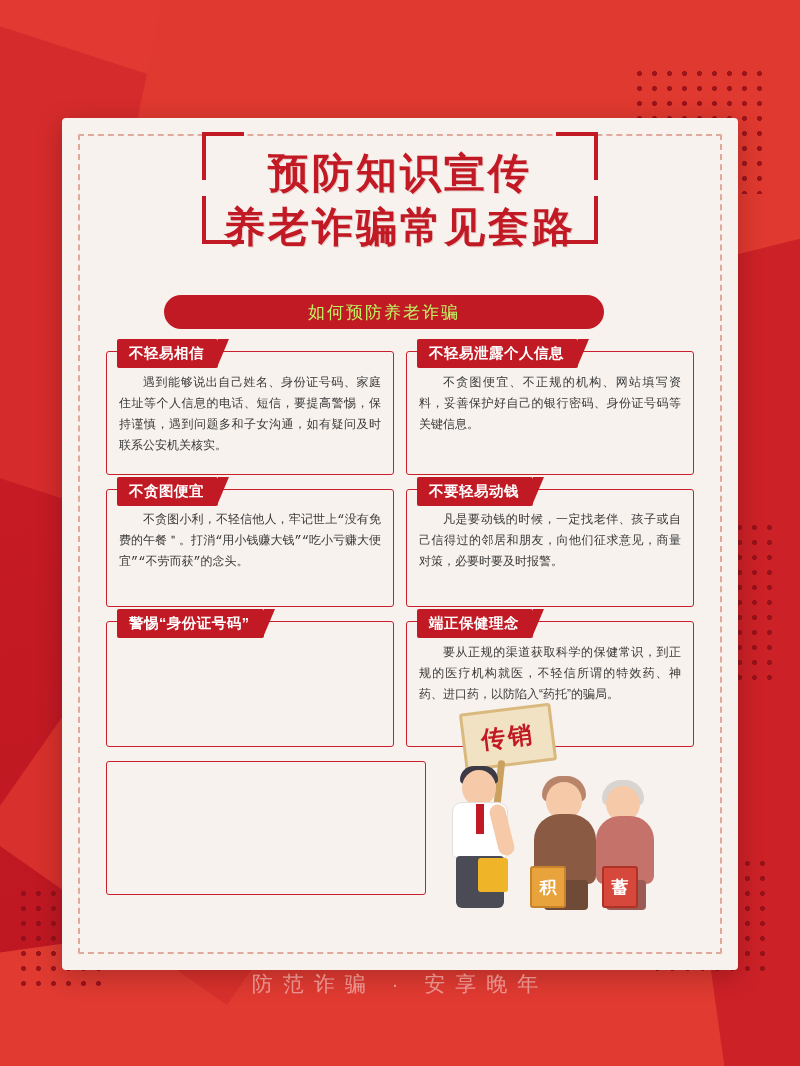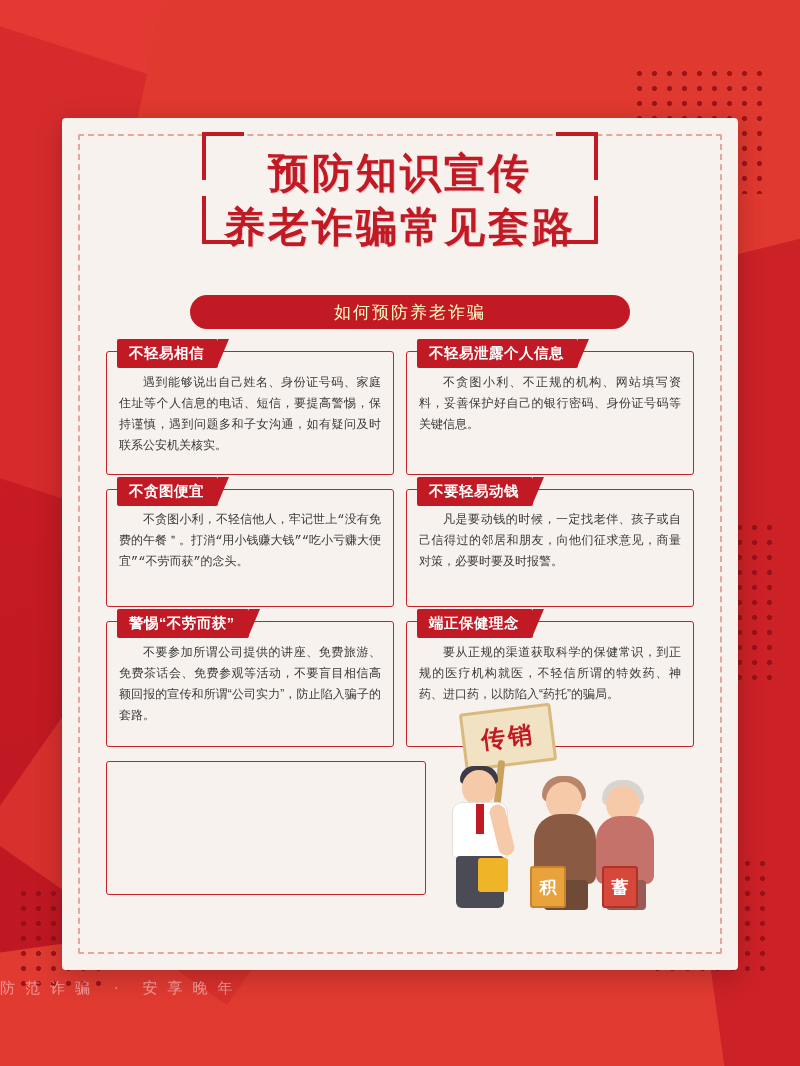--- a/index.html
+++ b/index.html
@@ -114,25 +114,25 @@
   .tf-r-v { right: 0; top: 0; width: 4px; height: 48px; }
   .tf-r-h { right: 0; top: 0; width: 42px; height: 4px; }
   .tf-bl-v { left: 0; bottom: 0; width: 4px; height: 48px; }
   .tf-bl-h { left: 0; bottom: 0; width: 42px; height: 4px; }
   .tf-br-v { right: 0; bottom: 0; width: 4px; height: 48px; }
   .tf-br-h { right: 0; bottom: 0; width: 42px; height: 4px; }
 
   
   .ribbon {
     position: absolute;
-    left: 128px; top: 177px;
+    left: 102px; top: 177px;
     width: 440px; height: 34px;
     background: #c21a24;
     border-radius: 17px;
-    color: #fef9c3;
+    color: #bef264;
     font-size: 17px;
     letter-spacing: 2px;
     display: flex; align-items: center; justify-content: center;
   }
   .ribbon::before, .ribbon::after {
     content: "";
     position: absolute;
     top: 9px;
     width: 16px; height: 16px;
     border: 2px solid rgba(255,255,255,.75);
@@ -239,25 +239,24 @@
     position: absolute; left: 108px; top: 92px;
     width: 150px; height: 112px;
     background: #3a3a44; border-radius: 50% 50% 40% 40%;
     z-index: -1; opacity: .9;
   }
 
   
   .footer {
     position: absolute;
     left: 0; right: 0; bottom: 68px;
-    text-align: left;
+    text-align: center;
     color: rgba(255,255,255,.45);
-    font-size: 15px;
+    font-size: 21px;
     letter-spacing: 10px;
-    font-family: Liberation Serif, serif;
   }
 </style>
 </head>
 <body>
 
 <div class="bg">
   <div class="bg-base"></div>
   <div class="shape shape-a"></div>
   <div class="shape shape-b"></div>
   <div class="shape shape-c"></div>
@@ -294,39 +293,38 @@
 
   <div class="grid">
 
     <div class="row r1">
       <div class="card">
         <div class="card-head">不轻易相信</div>
         <div class="card-body">遇到能够说出自己姓名、身份证号码、家庭住址等个人信息的电话、短信，要提高警惕，保持谨慎，遇到问题多和子女沟通，如有疑问及时联系公安机关核实。</div>
       </div>
       <div class="card">
         <div class="card-head">不轻易泄露个人信息</div>
-        <div class="card-body">不贪图小利、不正规的机构、网站填写资料，妥善保护好自己的银行密码、身份证号码等关键信息。</div>
+        <div class="card-body">不贪图便宜、不正规的机构、网站填写资料，妥善保护好自己的银行密码、身份证号码等关键信息。</div>
       </div>
     </div>
 
     <div class="row r2">
       <div class="card">
         <div class="card-head">不贪图便宜</div>
         <div class="card-body">不贪图小利，不轻信他人，牢记世上“没有免费的午餐＂。打消“用小钱赚大钱”“吃小亏赚大便宜”“不劳而获”的念头。</div>
       </div>
       <div class="card">
         <div class="card-head">不要轻易动钱</div>
         <div class="card-body">凡是要动钱的时候，一定找老伴、孩子或自己信得过的邻居和朋友，向他们征求意见，商量对策，必要时要及时报警。</div>
       </div>
     </div>
 
     <div class="row r3">
       <div class="card">
-        <div class="card-head">警惕“不劳而获”</div>
-        <div class="card-body">不要参加所谓公司提供的讲座、免费旅游、免费茶话会、免费参观等活动，不要盲目相信高额回报的宣传和所谓“公司实力”，防止陷入骗子的套路。</div>
+        <div class="card-head">警惕“身份证号码”</div>
       </div>
       <div class="card">
         <div class="card-head">端正保健理念</div>
         <div class="card-body">要从正规的渠道获取科学的保健常识，到正规的医疗机构就医，不轻信所谓的特效药、神药、进口药，以防陷入“药托”的骗局。</div>
       </div>
     </div>
 
     <div class="row r4">
       <div class="card">
       </div>

